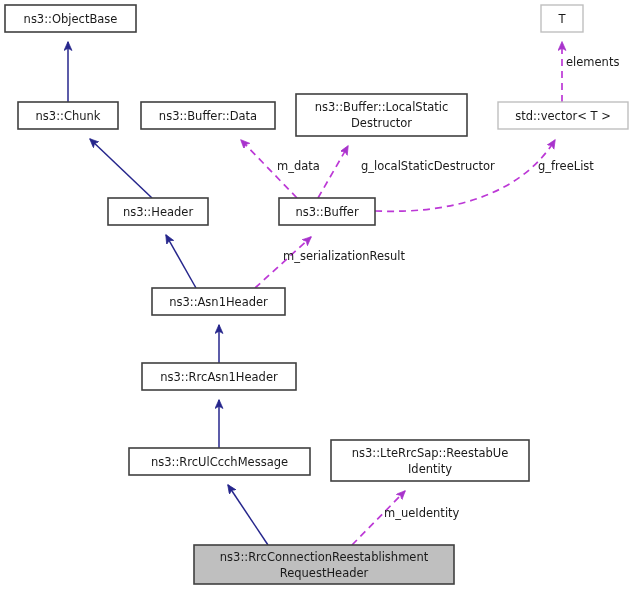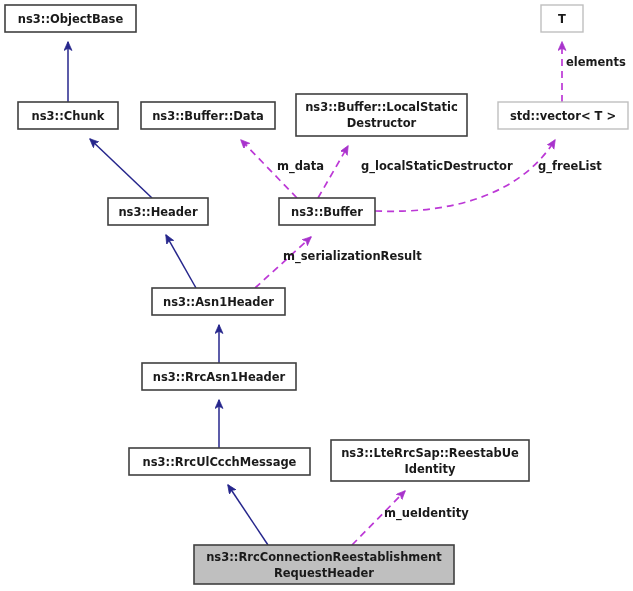--- a/index.html
+++ b/index.html
@@ -10,21 +10,20 @@
   body {
     width: 633px;
     height: 591px;
     font-family: "DejaVu Sans", "Liberation Sans", sans-serif;
     overflow: hidden;
   }
   #diagram-root {
     position: relative;
     width: 633px;
     height: 591px;
-    font-weight: bold;
   }
   svg.uml-canvas {
     display: block;
     width: 633px;
     height: 591px;
   }
   .node-box {
     fill: #ffffff;
     stroke: #404040;
     stroke-width: 1.6px;

